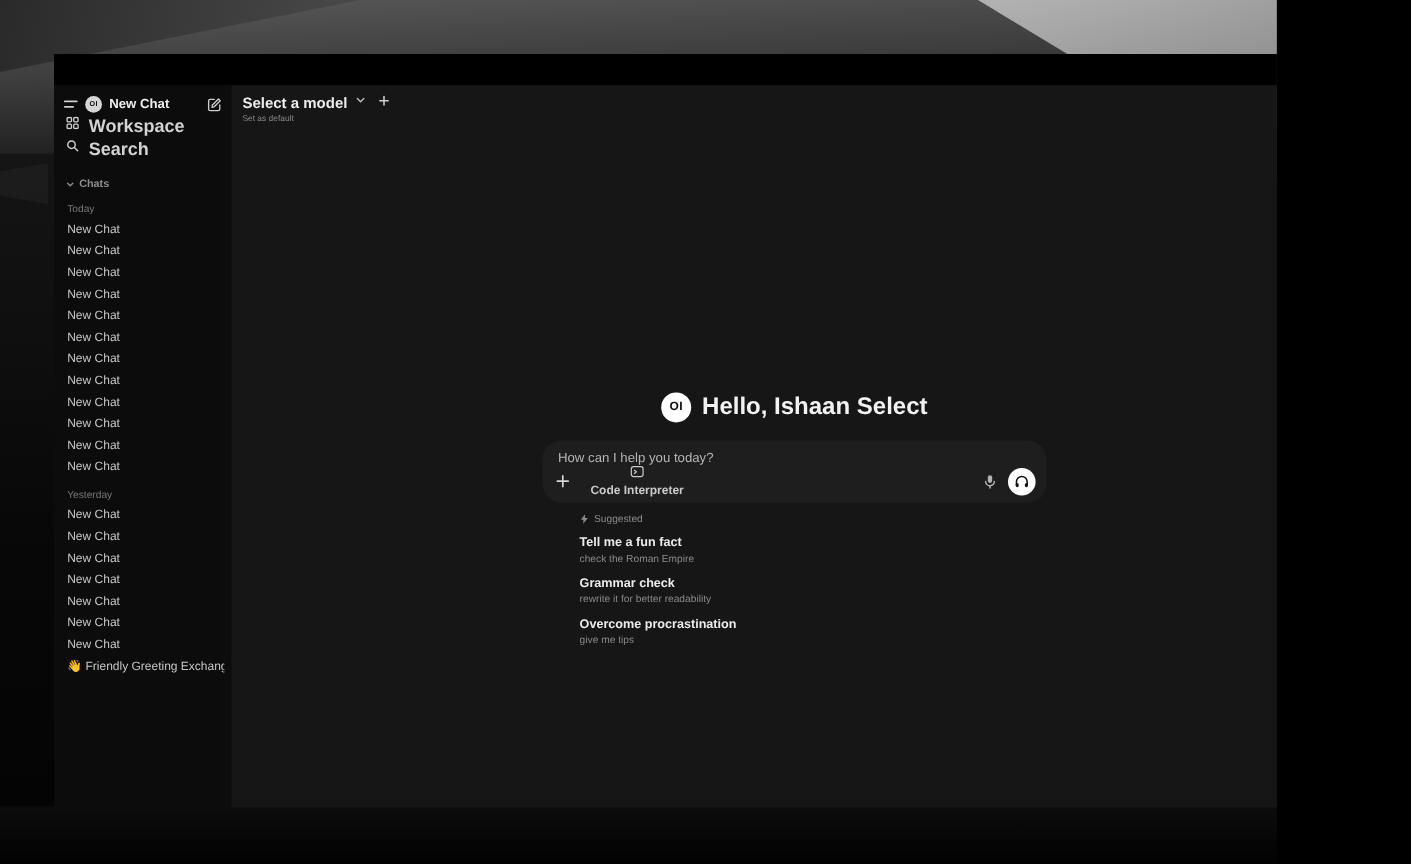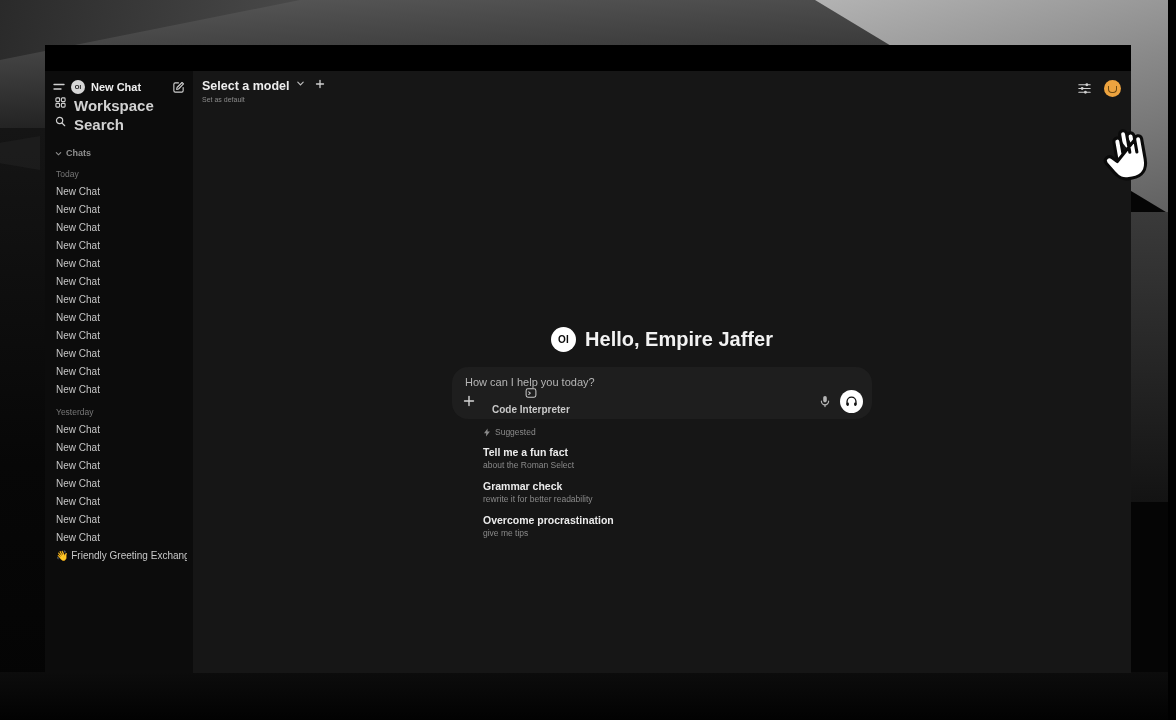--- a/index.html
+++ b/index.html
@@ -1,17 +1,17 @@
 <!DOCTYPE html>
 <html><head>
 <meta charset="utf-8">
 <style>
   html,body { margin:0; padding:0; background:#000; }
   .screen {
-    position:relative; width:1168px; height:720px; overflow:hidden;
+    position:relative; width:1064px; height:720px; overflow:hidden;
     background:#050505; font-family:"Liberation Sans", sans-serif;
     -webkit-font-smoothing:antialiased;
   }
   
   .bg { position:absolute; pointer-events:none; }
   .bg-top      { left:0; top:0; width:100%; height:132px;
                  background:linear-gradient(178deg,#585858 0%,#3d3d3d 40%,#101010 100%); }
   .bg-topleft-dark { left:0; top:0; width:300px; height:60px;
                  background:linear-gradient(100deg,#2a2a2a,#4a4a4a);
                  clip-path:polygon(0 0,100% 0,0 100%); }
@@ -222,21 +222,21 @@
           </span>
           <span class="avatar">
               <span class="avatar-glyph"></span>
             </span>
         </div>
       </div>
 
       <div class="center">
         <div class="greet">
           <span class="oi-big">OI</span>
-          <span class="greet-text">Hello, Empire Jaffer</span>
+          <span class="greet-text">Hello, Ishaan Select</span>
         </div>
 
         <div class="inputbox">
           <div class="placeholder">How can I help you today?</div>
           <div class="in-toolbar">
             <span class="icon">
               <svg width="12" height="12" viewBox="0 0 12 12" stroke="#d5d5d5" stroke-width="1.4" stroke-linecap="round">
                   <line x1="6" y1="1.5" x2="6" y2="10.5"></line>
                   <line x1="1.5" y1="6" x2="10.5" y2="6"></line>
                 </svg>
@@ -274,21 +274,21 @@
             <span class="icon">
               <svg width="8" height="9" viewBox="0 0 8 9" fill="#8b8b8b">
                   <path d="M4.6.5 1 5.2h2.2L3 8.5 6.9 3.6H4.5z"></path>
                 </svg>
             </span>
             <span>Suggested</span>
           </div>
           <div>
               <div class="sug-item">
                 <div class="sug-title">Tell me a fun fact</div>
-                <div class="sug-sub">about the Roman Select</div>
+                <div class="sug-sub">check the Roman Empire</div>
               </div>
               <div class="sug-item">
                 <div class="sug-title">Grammar check</div>
                 <div class="sug-sub">rewrite it for better readability</div>
               </div>
               <div class="sug-item">
                 <div class="sug-title">Overcome procrastination</div>
                 <div class="sug-sub">give me tips</div>
               </div>
             </div>

